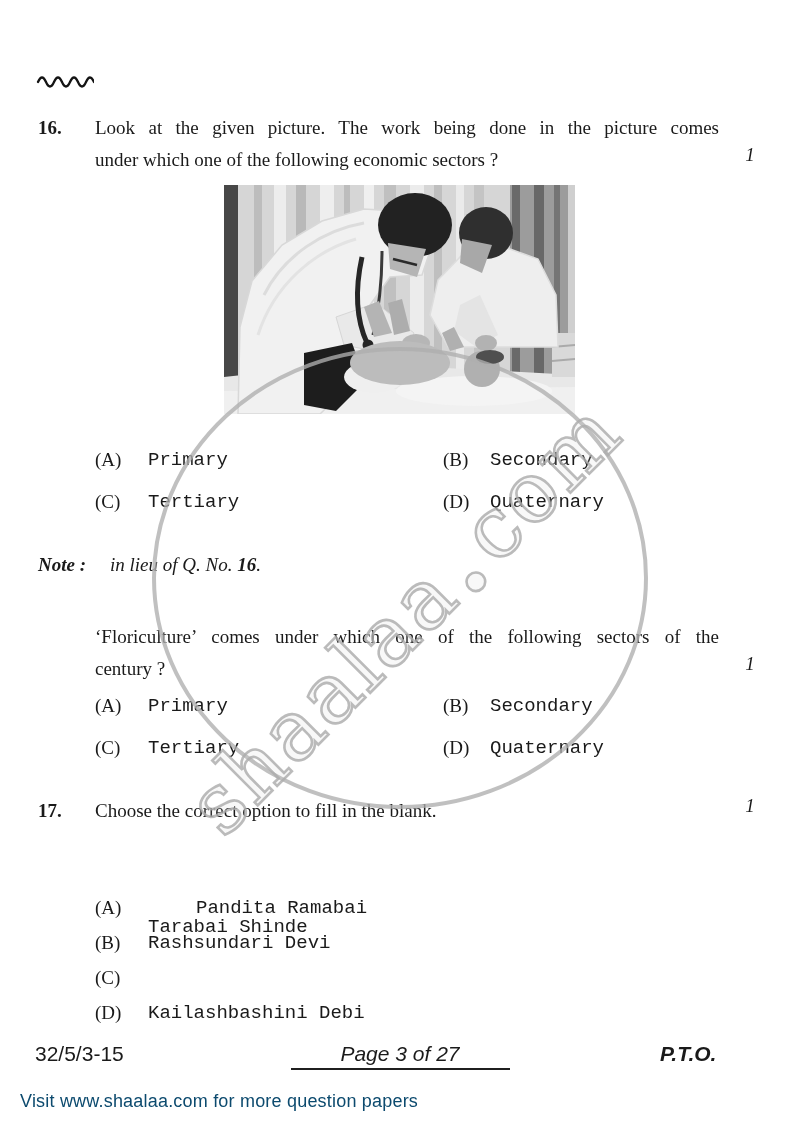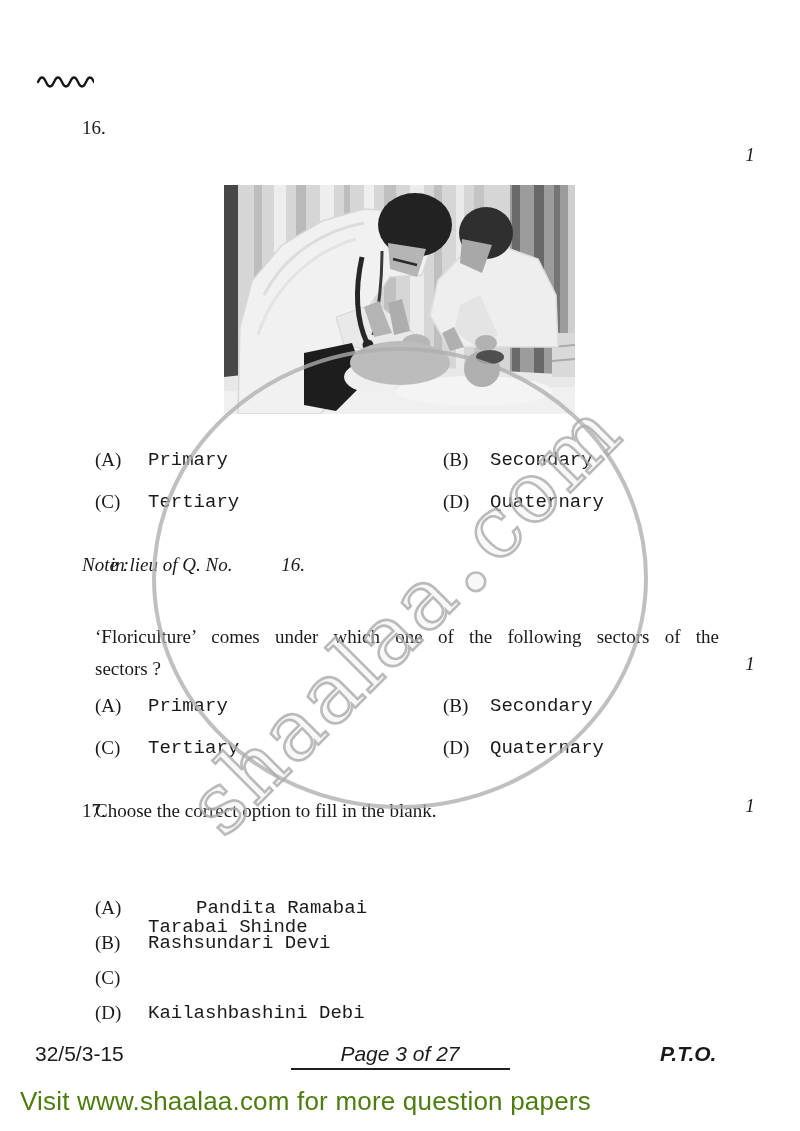--- a/index.html
+++ b/index.html
@@ -3,31 +3,31 @@
 <meta charset="utf-8">
 <style>
   html,body { margin:0; padding:0; background:#ffffff; }
   .page {
     position:relative; width:800px; height:1131px; margin:0 auto;
     background:#ffffff; overflow:hidden;
     font-family:"Liberation Serif", serif; color:#1a1a1a;
   }
   .abs { position:absolute; }
   .t19 { font-size:19px; line-height:32px; }
-  .bold { font-weight:normal;margin-left:44px; }
+  .bold { font-weight:bold; }
   .italic { font-style:italic; }
   .jline { text-align:justify; text-align-last:justify; -moz-text-align-last:justify; }
   .mark { font-size:19px; font-style:italic; width:24px; text-align:center; }
   .optlabel { font-size:19px; }
   .opttext  { font-size:19px;font-family:Liberation Mono, monospace; }
   sup.sup-th { font-size:12px; line-height:0; vertical-align:7px; }
   .sans { font-family:"Liberation Sans", sans-serif; }
   .footer-item { font-size:21px; line-height:20px; }
   .underline-rule { height:2px; background:#1f1f1f; }
-  .promo { font-size:26px; line-height:24px; letter-spacing:0.2px; color:#4d7c0f; }
+  .promo { font-size:18px; line-height:24px; letter-spacing:0.2px; color:#0c4a6e; }
   .wm-wrap { pointer-events:none; z-index:6; }
   .wm-text {
     font-family:"DejaVu Serif", serif; font-size:84px; letter-spacing:2px;
     white-space:nowrap; color:rgba(205,205,205,0.14);
     -webkit-text-stroke:2.6px rgba(172,172,172,0.82);
   }
   .wm-dot { font-size:1.7em; vertical-align:-0.32em; line-height:0; }
   svg { display:block; }
 </style>
 </head>
@@ -35,20 +35,24 @@
 
 <div class="page">
 
   <div class="abs" style="left:36px; top:72px; width:58px; height:18px;">
     <svg width="58" height="18" viewBox="0 0 58 18">
       <path d="M2 10 q4 -9 8 0 t8 0 t8 0 t8 0 t8 0 t8 0 t8 0" fill="none" stroke="#141414" stroke-width="2.3" stroke-linecap="round"></path>
     </svg>
   </div>
 
   <div class="abs t19 bold" style="left:38px; top:112px;">16.</div>
+  <div class="abs t19" style="left:95px; top:112px; width:624px;">
+    <div class="jline">Look at the given picture. The work being done in the picture comes</div>
+    <div>under which one of the following economic sectors ?</div>
+  </div>
   <div class="abs mark" style="left:738px; top:144px;">1</div>
 
   <div class="abs" style="left:224px; top:185px; width:351px; height:229px;">
     <svg width="351" height="229" viewBox="0 0 351 229" preserveAspectRatio="none">
 
       <rect x="0" y="0" width="351" height="229" fill="#d6d6d6"></rect>
       <rect x="30" y="0" width="8" height="195" fill="#bdbdbd"></rect>
       <rect x="50" y="0" width="12" height="195" fill="#ededed"></rect>
       <rect x="72" y="0" width="10" height="195" fill="#b9b9b9"></rect>
       <rect x="96" y="0" width="14" height="195" fill="#eeeeee"></rect>
@@ -121,21 +125,21 @@
 
   <div class="abs t19 bold italic" style="left:38px; top:549px;">Note :</div>
   <div class="abs t19 italic" style="left:110px; top:549px; width:608px;">
     <div>
       <span>in lieu of Q. No. </span><span class="bold">16</span><span>.</span>
     </div>
   </div>
 
   <div class="abs t19" style="left:95px; top:621px; width:624px;">
     <div class="jline">‘Floriculture’ comes under which one of the following sectors of the</div>
-    <div>sectors ?</div>
+    <div>century ?</div>
   </div>
   <div class="abs mark" style="left:738px; top:653px;">1</div>
 
   <div class="abs optlabel" style="left:95px;  top:695px;">(A)</div>
   <div class="abs opttext" style="left:148px; top:695px;">Primary</div>
   <div class="abs optlabel" style="left:443px; top:695px;">(B)</div>
   <div class="abs opttext" style="left:490px; top:695px;">Secondary</div>
   <div class="abs optlabel" style="left:95px;  top:737px;">(C)</div>
   <div class="abs opttext" style="left:148px; top:737px;">Tertiary</div>
   <div class="abs optlabel" style="left:443px; top:737px;">(D)</div>

